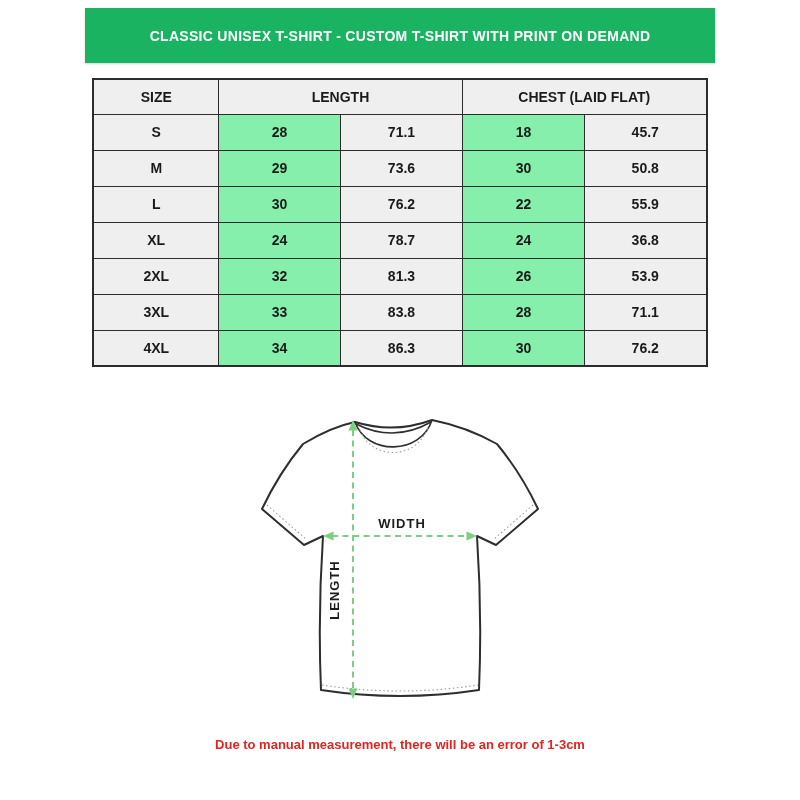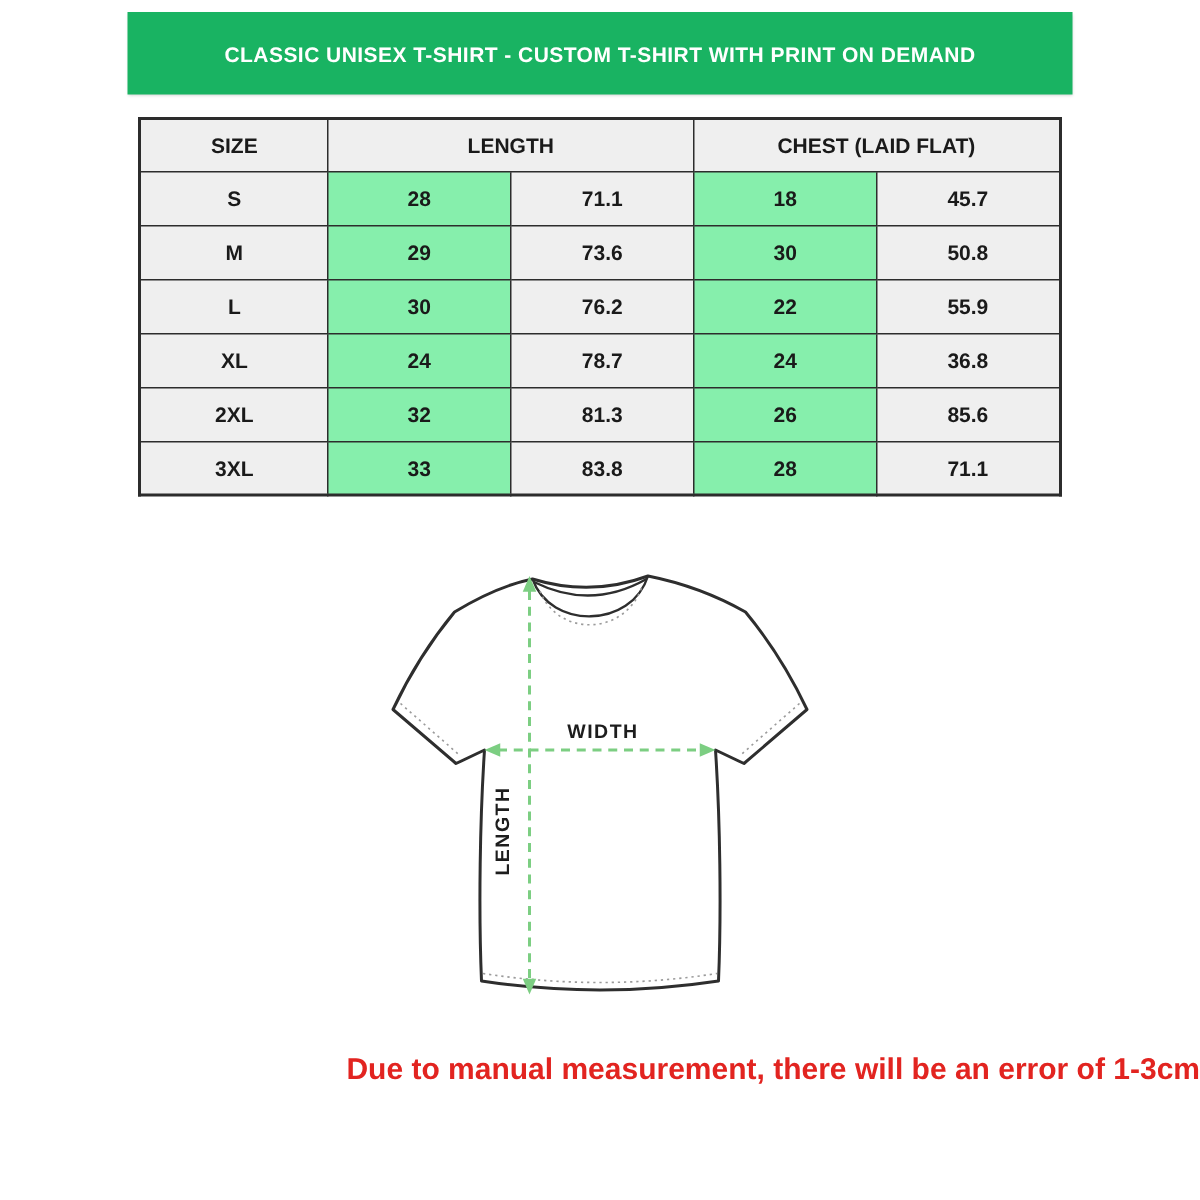--- a/index.html
+++ b/index.html
@@ -91,23 +91,23 @@
     font-family: "Liberation Sans", sans-serif;
     font-weight: bold;
     font-size: 13px;
     letter-spacing: 1px;
     fill: #1d1d1d;
   }
 
   
   .footnote {
     margin-top: 22px;
-    text-align: right;
+    text-align: center;
     color: var(--note-color);
-    font-size: 20px;
+    font-size: 13px;
     font-weight: bold;
   }
 </style>
 </head>
 <body>
 
 <div class="page">
 
   <header class="banner">
     <h1>CLASSIC UNISEX T-SHIRT - CUSTOM T-SHIRT WITH PRINT ON DEMAND</h1>
@@ -155,29 +155,36 @@
           <td class="c-in">24</td>
           <td class="c-cm">78.7</td>
           <td class="c-in">24</td>
           <td class="c-cm">36.8</td>
         </tr>
         <tr>
           <td class="c-size">2XL</td>
           <td class="c-in">32</td>
           <td class="c-cm">81.3</td>
           <td class="c-in">26</td>
-          <td class="c-cm">85.6</td>
+          <td class="c-cm">53.9</td>
         </tr>
         <tr>
           <td class="c-size">3XL</td>
           <td class="c-in">33</td>
           <td class="c-cm">83.8</td>
           <td class="c-in">28</td>
           <td class="c-cm">71.1</td>
         </tr>
+        <tr>
+          <td class="c-size">4XL</td>
+          <td class="c-in">34</td>
+          <td class="c-cm">86.3</td>
+          <td class="c-in">30</td>
+          <td class="c-cm">76.2</td>
+        </tr>
       </tbody>
   </table>
 
   <figure class="diagram">
     <svg viewBox="0 0 290 300" width="290" height="300">
 
       <path class="shirt" d="M100,11 Q139,23 177,9 Q212,16 242,33 Q266,62 283,98 L241,134 L222,125
                C225,170 226,232 224,279 Q145,291 66,279 C64,232 65,170 68,125
                L49,134 L7,98 Q24,62 48,33 Q76,16 100,11 Z"></path>
 

